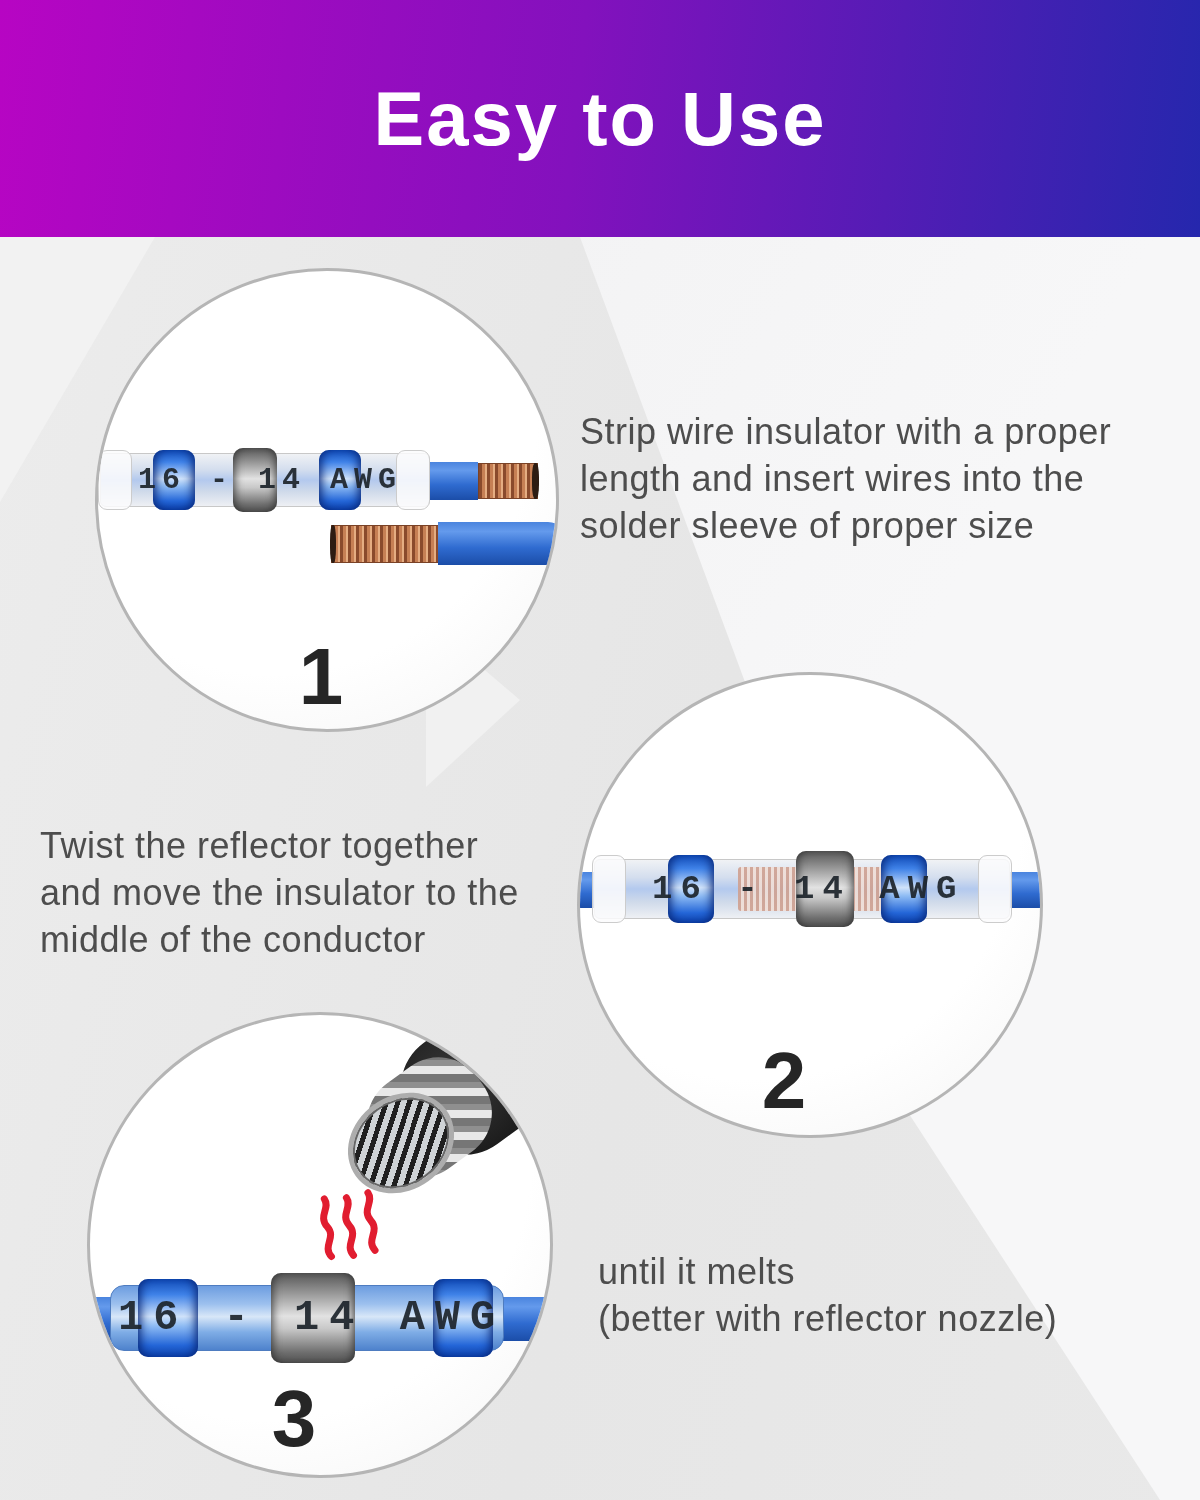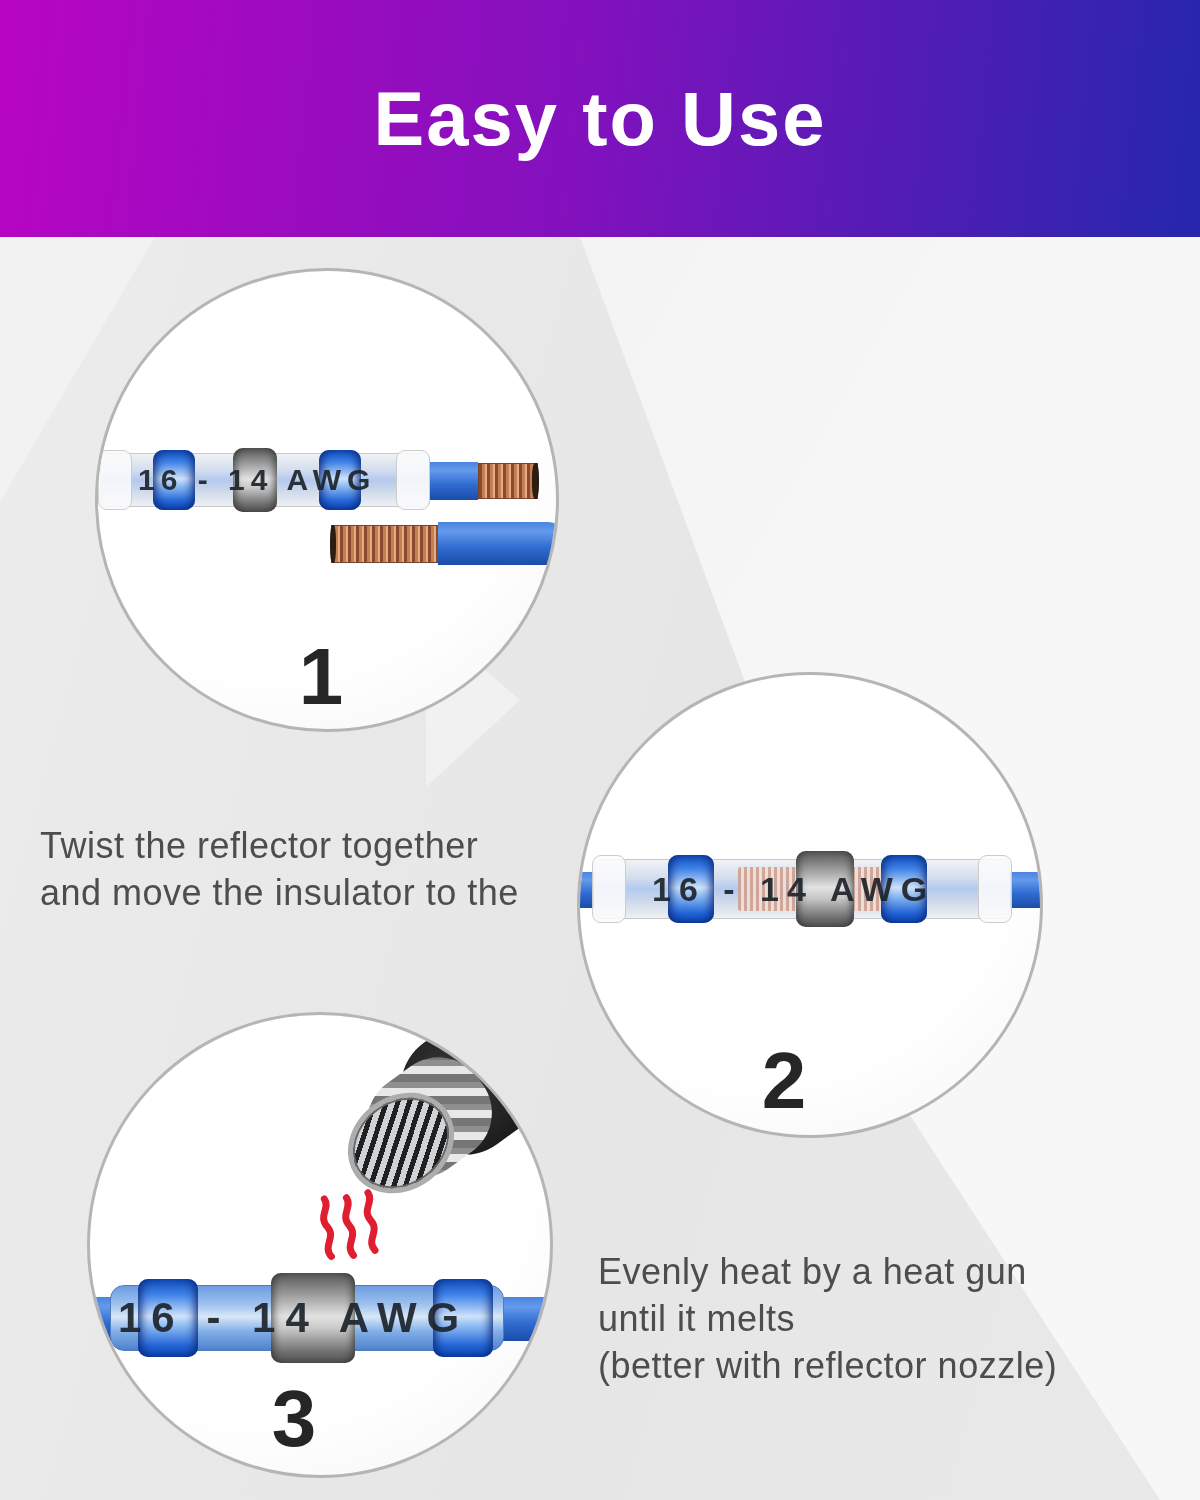--- a/index.html
+++ b/index.html
@@ -52,21 +52,21 @@
   .cap{background:rgba(252,252,253,.85);border:1px solid #cccccc;border-radius:9px;box-sizing:border-box;}
   .ring-blue{border-radius:10px;
     background:linear-gradient(180deg,#0f49b5 0%,#3f82e8 20%,#cfe2fa 48%,#8fbcf4 60%,#2466d8 85%,#0c3ea6 100%);
     box-shadow:inset 9px 0 10px -6px rgba(8,40,120,.95),inset -9px 0 10px -6px rgba(8,40,120,.95);}
   .ring-silver{border-radius:10px;
     background:linear-gradient(180deg,#565656 0%,#969696 22%,#e2e2e2 48%,#c8c8c8 62%,#6f6f6f 88%,#505050 100%);
     box-shadow:inset 7px 0 8px -5px rgba(40,40,40,.8),inset -7px 0 8px -5px rgba(40,40,40,.8);}
   .copper-under{position:absolute;background:repeating-linear-gradient(90deg,#cfa090 0 3px,#f0ded6 3px 6px);
     border-radius:3px;opacity:.9;}
   .awg{display:flex;align-items:center;justify-content:space-between;
-    font-family:Liberation Sans, sans-serif;font-weight:700;
+    font-family:Liberation Mono, monospace;font-weight:700;
     color:#1d242b;opacity:.92;z-index:6;letter-spacing:6px;white-space:nowrap;}
   .tip{position:absolute;background:#2d1c12;border-radius:40%;}
   .tube{border-radius:14px;
     background:linear-gradient(180deg,#6d9de0 0%,#9cc0ee 28%,#d8e7f8 48%,#7fade6 72%,#4e82cc 100%);
     border:1px solid #4e7cc0;box-sizing:border-box;}
 
   
   .heatgun{position:absolute;left:255px;top:-5px;width:230px;height:215px;}
   .hg-body{position:absolute;left:55px;top:5px;width:165px;height:125px;border-radius:55px;
     transform:rotate(-36deg);
@@ -106,38 +106,44 @@
     <div class="wire" style="left:332px;top:191px;width:48px;height:38px;"></div>
     <div class="copper" style="left:380px;top:192px;width:60px;height:36px;"></div>
     <div class="tip" style="left:434px;top:192px;width:7px;height:36px;"></div>
 
     <div class="copper" style="left:233px;top:254px;width:108px;height:38px;"></div>
     <div class="tip" style="left:232px;top:254px;width:6px;height:38px;"></div>
     <div class="wire" style="left:340px;top:251px;width:130px;height:43px;border-radius:0 20px 20px 0;"></div>
     <div class="step-number">1</div>
   </div>
 
+  <div class="desc desc1">
+    <div>Strip wire insulator with a proper</div>
+    <div>length and insert wires into the</div>
+    <div>solder sleeve of proper size</div>
+  </div>
 
   <div class="circle circle2">
     <div class="wire" style="left:0;top:197px;width:466px;height:36px;"></div>
     <div class="sleeve" style="left:14px;top:184px;width:416px;height:60px;"></div>
     <div class="cap" style="left:12px;top:180px;width:34px;height:68px;"></div>
     <div class="cap" style="left:398px;top:180px;width:34px;height:68px;"></div>
     <div class="copper-under" style="left:158px;top:192px;width:62px;height:44px;"></div>
     <div class="copper-under" style="left:272px;top:192px;width:46px;height:44px;"></div>
     <div class="ring-blue" style="left:88px;top:180px;width:46px;height:68px;"></div>
     <div class="ring-blue" style="left:301px;top:180px;width:46px;height:68px;"></div>
     <div class="ring-silver" style="left:216px;top:176px;width:58px;height:76px;"></div>
     <div class="awg" style="left:72px;top:184px;width:296px;height:60px;font-size:34px;letter-spacing:8px;">16 - 14 AWG</div>
     <div class="step-number">2</div>
   </div>
 
   <div class="desc desc2">
     <div>Twist the reflector together</div>
     <div>and move the insulator to the</div>
+    <div>middle of the conductor</div>
   </div>
 
   <div class="circle circle3">
 
     <div class="heatgun">
       <div class="hg-body"></div>
       <div class="hg-collar"></div>
       <div class="hg-face"></div>
     </div>
 
@@ -150,17 +156,16 @@
     <div class="wire" style="left:0;top:282px;width:466px;height:44px;"></div>
     <div class="tube" style="left:20px;top:270px;width:394px;height:66px;"></div>
     <div class="ring-blue" style="left:48px;top:264px;width:60px;height:78px;"></div>
     <div class="ring-blue" style="left:343px;top:264px;width:60px;height:78px;"></div>
     <div class="ring-silver" style="left:181px;top:258px;width:84px;height:90px;"></div>
     <div class="awg" style="left:28px;top:270px;width:404px;height:66px;font-size:42px;letter-spacing:10px;">16 - 14 AWG</div>
     <div class="step-number">3</div>
   </div>
 
   <div class="desc desc3">
-    <div>Evenly heat by a heat gun</div>
     <div>until it melts</div>
     <div>(better with reflector nozzle)</div>
   </div>
 </div>
 
 </body></html>

